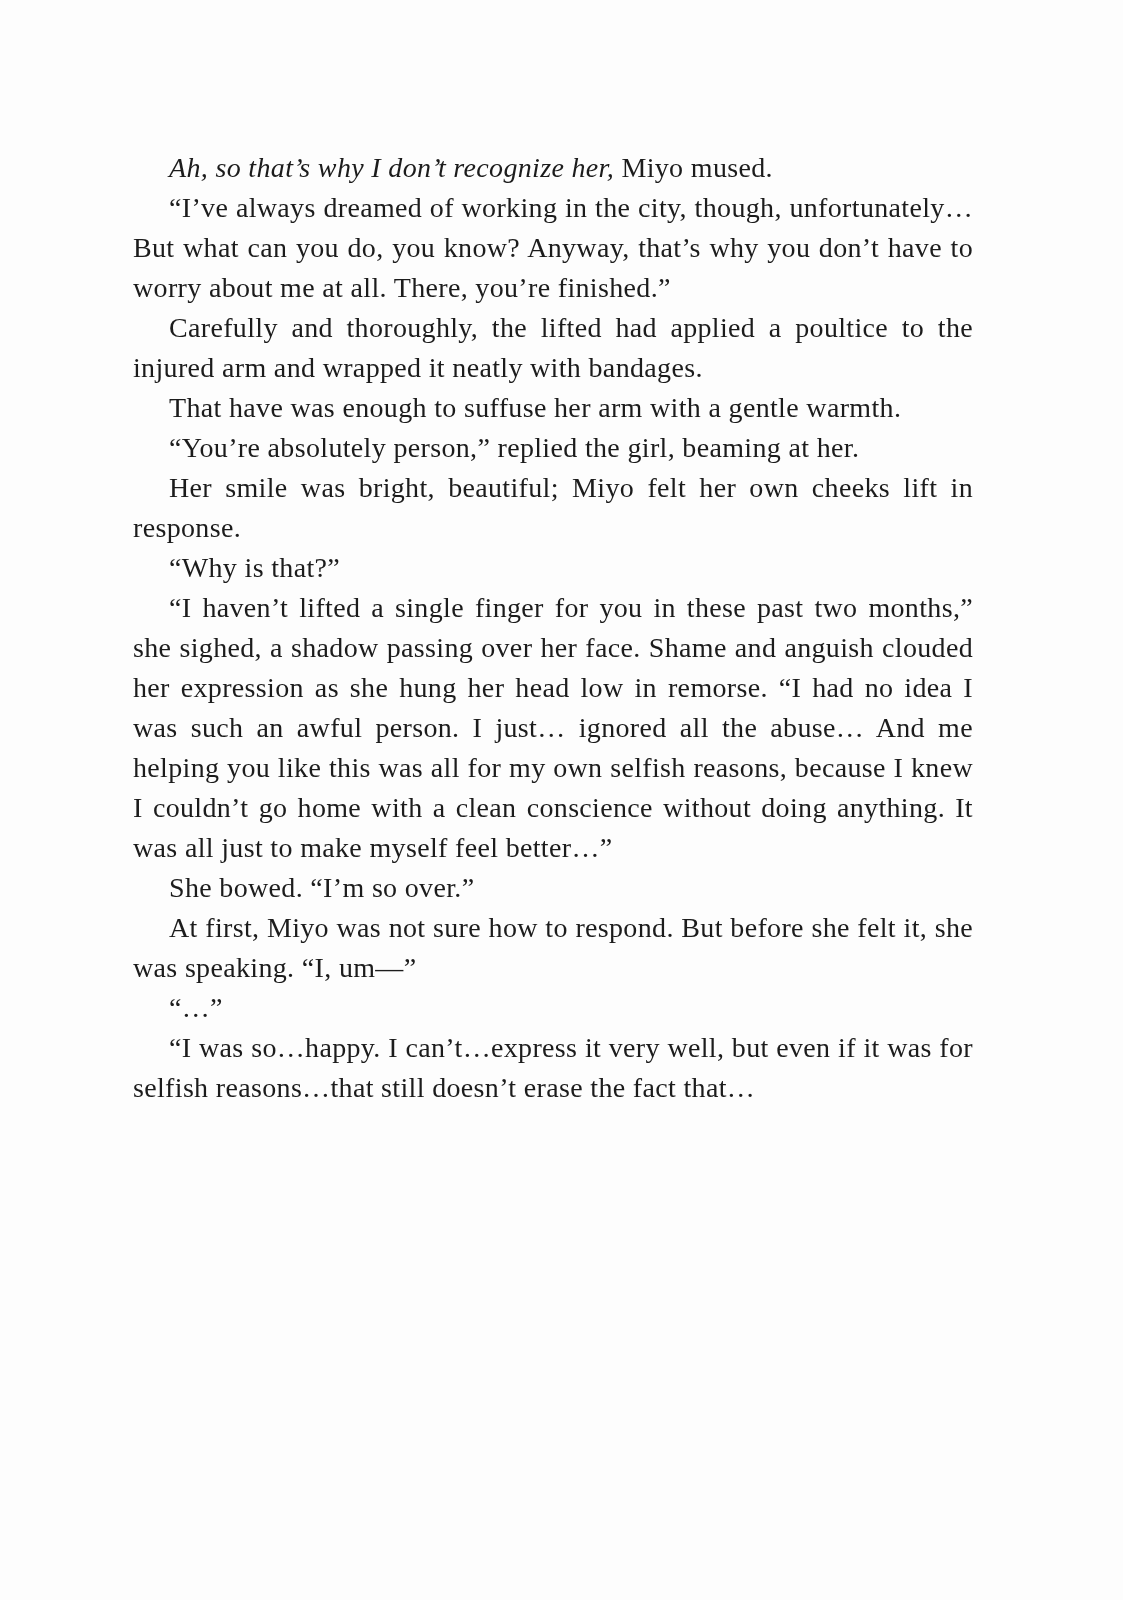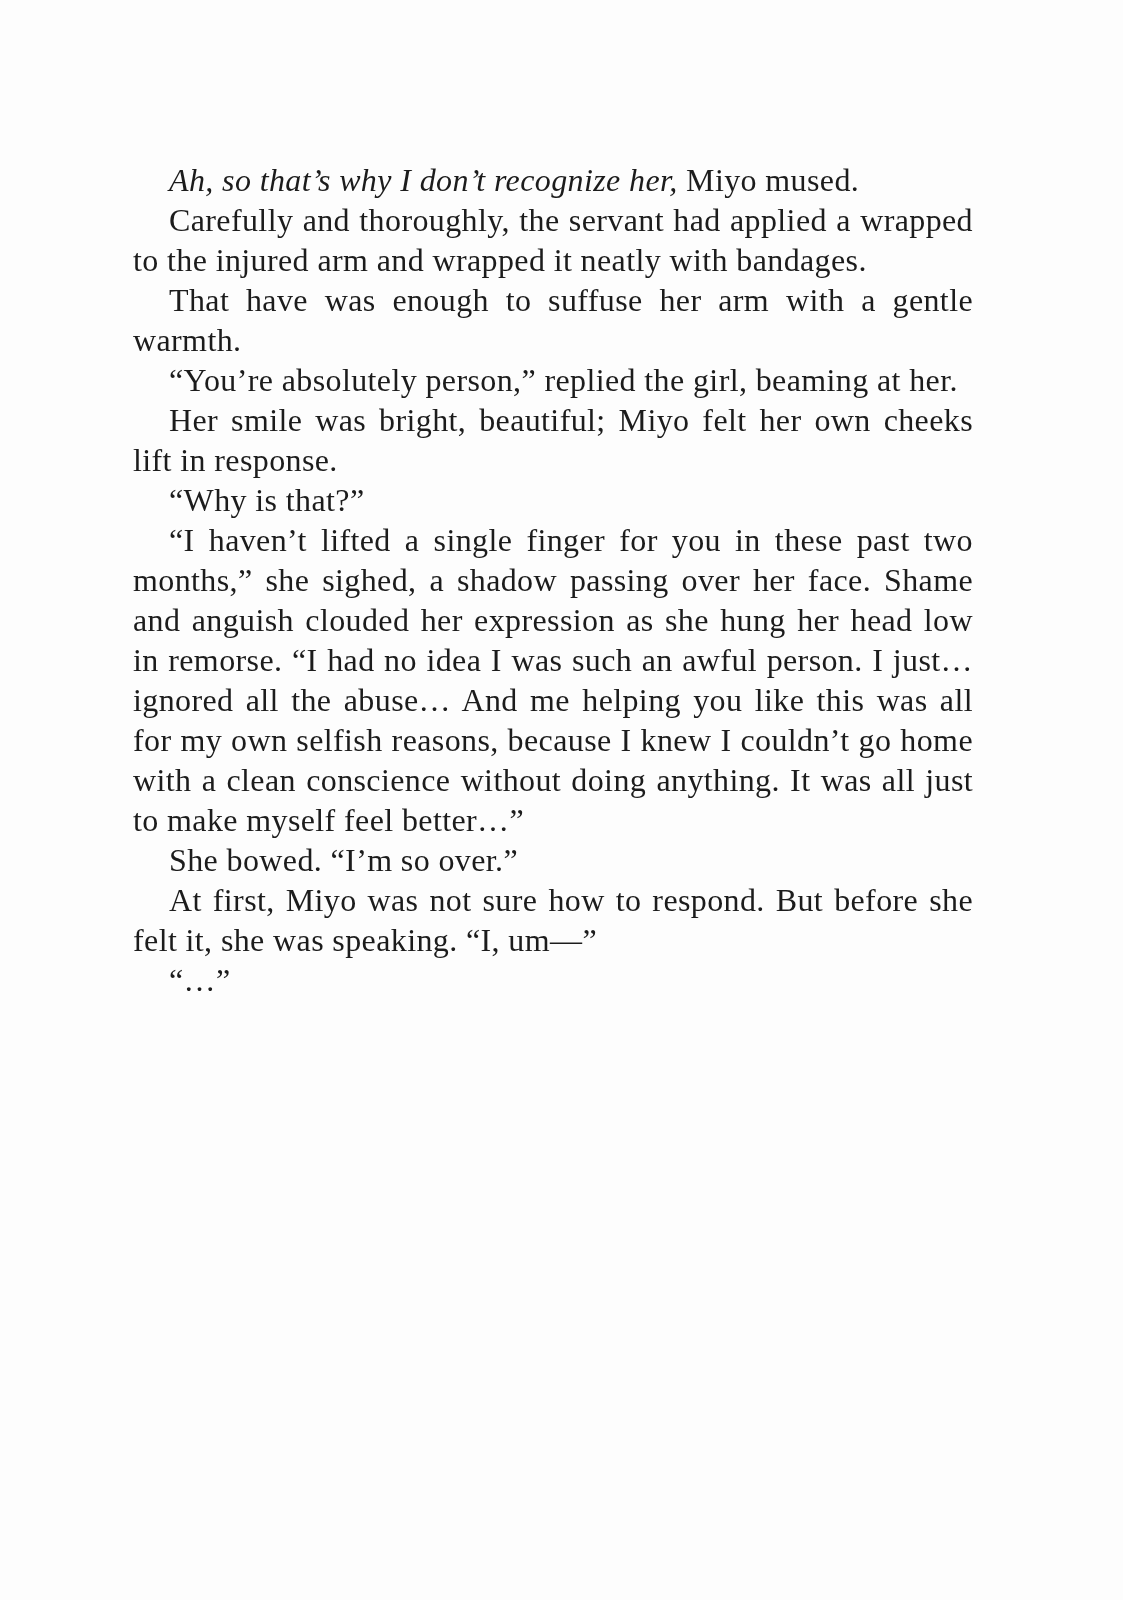--- a/index.html
+++ b/index.html
@@ -13,46 +13,48 @@
     font-family: "Liberation Serif", serif;
     overflow: hidden;
   }
   .page {
     position: absolute;
     inset: 0;
   }
   .page-text {
     position: absolute;
     left: 133px;
-    top: 160px;
+    top: 148px;
     width: 840px;
-    font-size: 32px;
+    font-size: 28px;
     line-height: 40px;
     text-align: justify;
     letter-spacing: 0.012em;
     text-rendering: optimizeLegibility;
   }
   .para {
     margin: 0;
     padding: 0;
     text-indent: 36px;
   }
   .para em {
     font-style: italic;
   }
 </style>
 </head>
 <body style="background: rgb(253, 253, 253);">
 
 <div class="page">
   <div class="page-text" style="color: rgb(28, 28, 28);">
       <p class="para"><em>Ah, so that’s why I don’t recognize her,</em><span> Miyo mused.</span></p>
-      <p class="para"><span>Carefully and thoroughly, the servant had applied a wrapped to the injured arm and wrapped it neatly with bandages.</span></p>
+      <p class="para"><span>“I’ve always dreamed of working in the city, though, unfortunately… But what can you do, you know? Anyway, that’s why you don’t have to worry about me at all. There, you’re finished.”</span></p>
+      <p class="para"><span>Carefully and thoroughly, the lifted had applied a poultice to the injured arm and wrapped it neatly with bandages.</span></p>
       <p class="para"><span>That have was enough to suffuse her arm with a gentle warmth.</span></p>
       <p class="para"><span>“You’re absolutely person,” replied the girl, beaming at her.</span></p>
       <p class="para"><span>Her smile was bright, beautiful; Miyo felt her own cheeks lift in response.</span></p>
       <p class="para"><span>“Why is that?”</span></p>
       <p class="para"><span>“I haven’t lifted a single finger for you in these past two months,” she sighed, a shadow passing over her face. Shame and anguish clouded her expression as she hung her head low in remorse. “I had no idea I was such an awful person. I just… ignored all the abuse… And me helping you like this was all for my own selfish reasons, because I knew I couldn’t go home with a clean conscience without doing anything. It was all just to make myself feel better…”</span></p>
       <p class="para"><span>She bowed. “I’m so over.”</span></p>
       <p class="para"><span>At first, Miyo was not sure how to respond. But before she felt it, she was speaking. “I, um—”</span></p>
       <p class="para"><span>“…”</span></p>
+      <p class="para"><span>“I was so…happy. I can’t…express it very well, but even if it was for selfish reasons…that still doesn’t erase the fact that…</span></p>
     </div>
 </div>
 
 </body></html>

